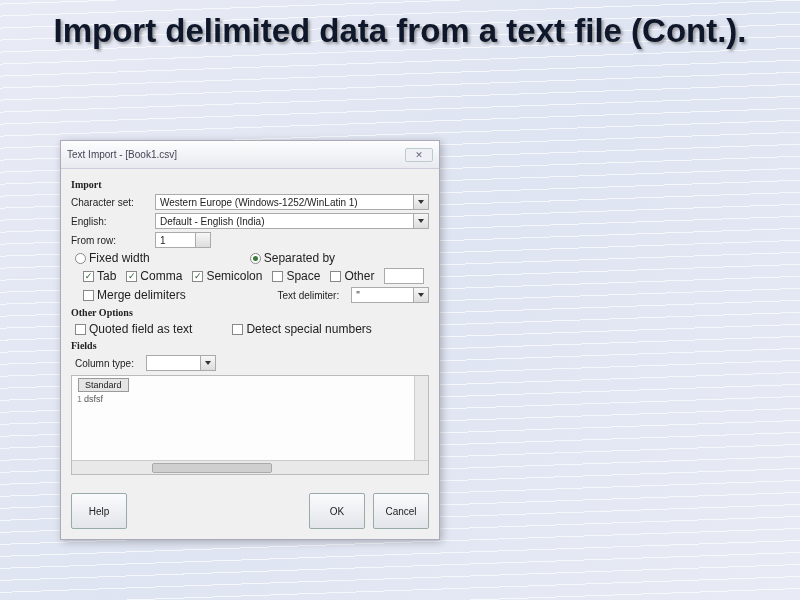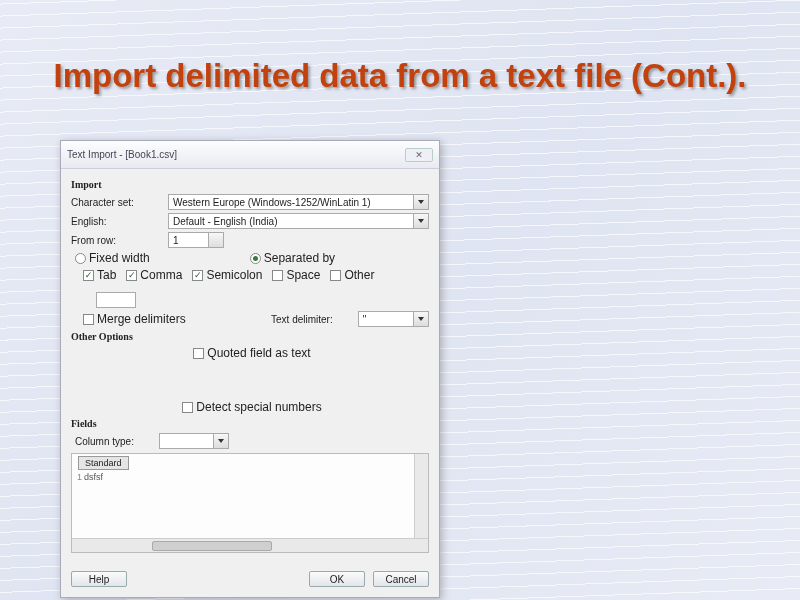--- a/index.html
+++ b/index.html
@@ -18,27 +18,26 @@
       transparent 11px,
       rgba(255,255,255,0.7) 11px,
       rgba(255,255,255,0.7) 12px
     );
     pointer-events: none;
   }
   .slide-title {
     text-align: center;
     font-size: 33px;
     font-weight: bold;
-    color: #c2410c;
+    color: #0f172a;
     text-shadow: 2px 2px 3px rgba(100,100,100,0.6);
     padding: 12px 40px 8px;
     line-height: 1.15;
     font-family: Arial, sans-serif;
     position: relative;
-    margin-top: 45px;
   }
   .dialog {
     position: absolute;
     left: 60px; top: 140px;
     width: 380px;
     background: #f0f0f0;
     border: 1px solid #aab;
     box-shadow: 2px 2px 8px rgba(0,0,0,0.25);
     font-size: 10px;
     color: #222;
@@ -75,21 +74,20 @@
   }
   .lbl { width: 72px; font-size: 10px; }
   .combo, .spin, .text-in {
     border: 1px solid #aaa;
     background: #fff;
     height: 16px;
     font-size: 10px;
     padding: 0 4px;
     display: flex; align-items: center;
     position: relative;
-    margin-left: 13px;
   }
   .combo { flex: 1; }
   .combo::after, .spin::after {
     content: "";
     position: absolute; right: 0; top: 0; bottom: 0;
     width: 14px;
     border-left: 1px solid #aaa;
     background: linear-gradient(#f7f7f7,#ddd);
   }
   .caret {
@@ -148,21 +146,21 @@
     background:#e9e9e9; border-top:1px solid #ccc;
   }
   .scroll-h .thumb { position:absolute; left:80px; top:2px; width:120px; height:10px; background:#cfcfcf; border:1px solid #aaa; border-radius:2px;}
   .btn-row {
     display:flex; gap:8px;
     padding: 8px 10px 10px;
     background:#f0f0f0;
   }
   .btn-row .gap { flex:1; }
   .btn {
-    min-width:56px; height:16px;
+    min-width:56px; height:36px;
     border:1px solid #9aa;
     background:linear-gradient(#fafbfc,#e2e5ea);
     font-size:10px;
     display:flex; align-items:center; justify-content:center;
     border-radius:2px;
   }
 </style>
 </head>
 <body>
 <div class="bg-lines"></div>
@@ -249,21 +247,21 @@
         </span>
       <span style="flex:1"></span>
       <span>Text delimiter:</span>
       <div class="combo small-combo">
         <span>"</span>
         <span class="caret"></span>
       </div>
     </div>
 
     <div class="section-head">Other Options</div>
-    <div class="row" style="margin-left:4px; gap:40px;flex-direction:column;">
+    <div class="row" style="margin-left:4px; gap:40px;">
       <span class="opt">
           <span class="chk"></span>
           <span>Quoted field as text</span>
         </span>
       <span class="opt">
           <span class="chk"></span>
           <span>Detect special numbers</span>
         </span>
     </div>
 

